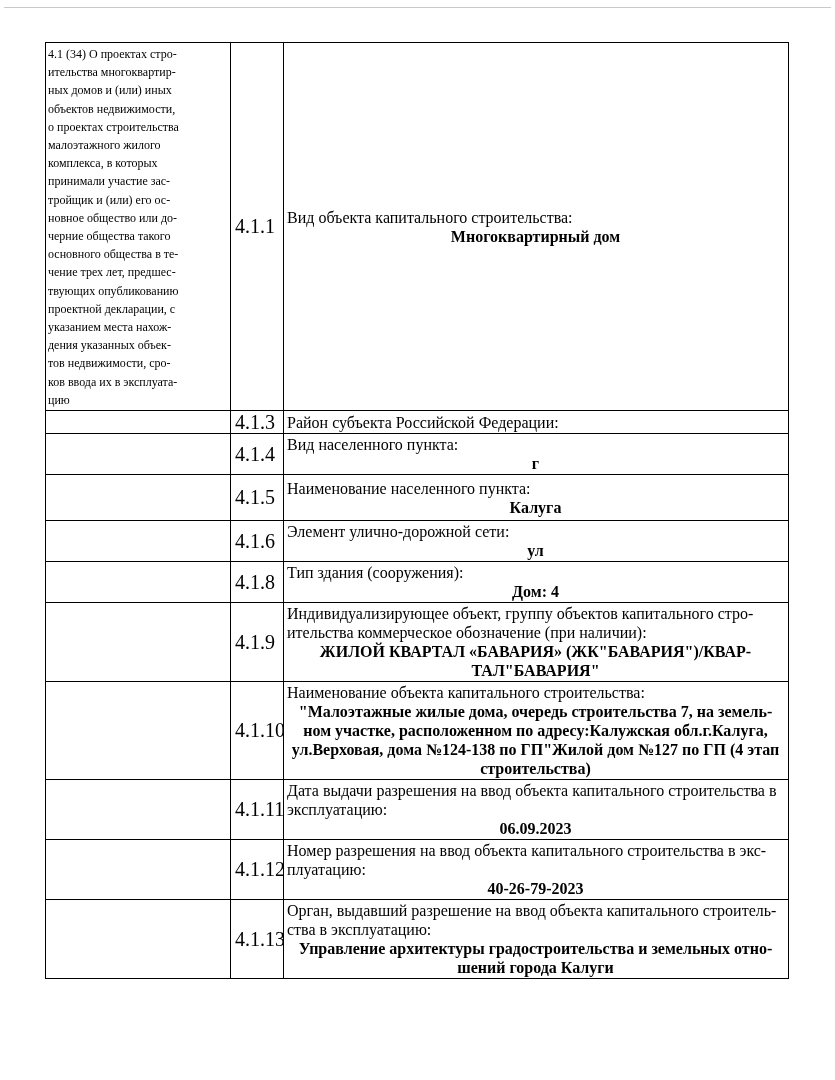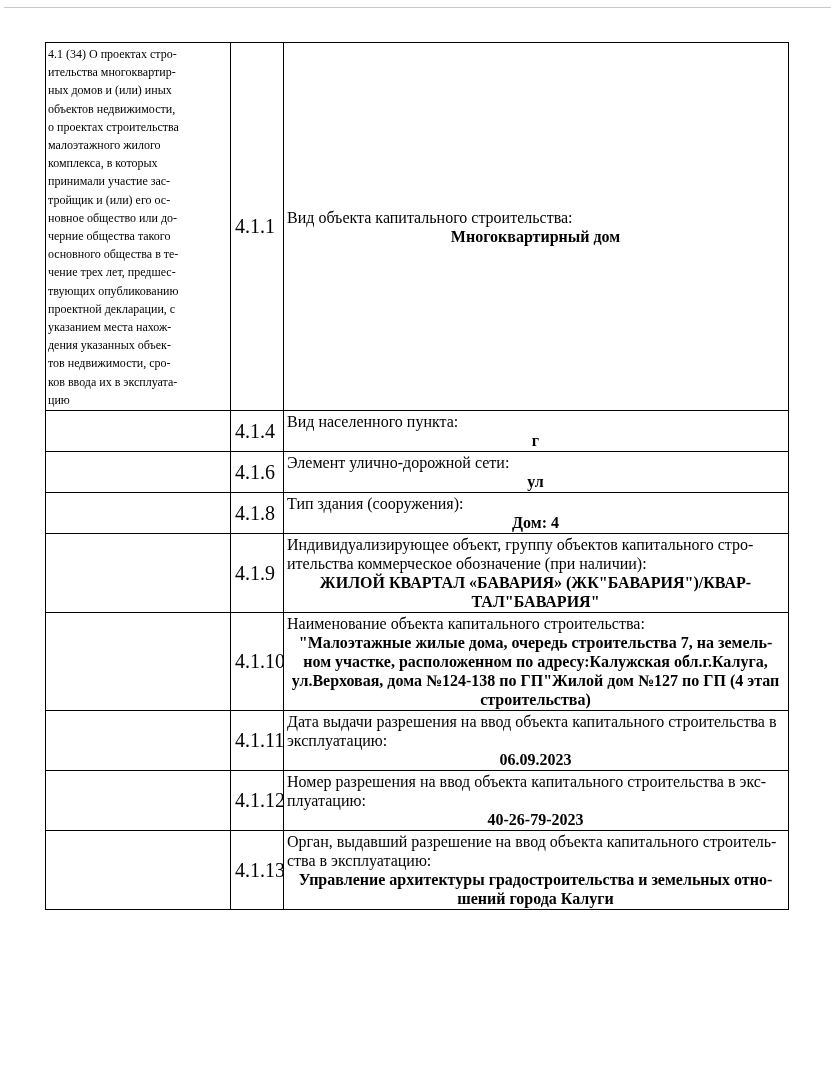--- a/index.html
+++ b/index.html
@@ -54,26 +54,42 @@
 дения указанных объек-
 тов недвижимости, сро-
 ков ввода их в эксплуата-
 цию</span></td>
         <td class="c2"><span>4.1.1</span></td>
         <td class="c3">
           <div class="label">Вид объекта капитального строительства:</div>
           <div class="vline"><span class="vprefix"></span><span class="vbold">Многоквартирный дом</span></div>
         </td>
       </tr>
+    <tr style="height:23px">
+        <td class="c1"></td>
+        <td class="c2"><span>4.1.3</span></td>
+        <td class="c3">
+          <div class="label">Район субъекта Российской Федерации:</div>
+          <div class="vline"><span class="vprefix"></span><span class="vbold"></span></div>
+        </td>
+      </tr>
     <tr style="height:36px">
         <td class="c1"></td>
         <td class="c2"><span>4.1.4</span></td>
         <td class="c3">
           <div class="label">Вид населенного пункта:</div>
           <div class="vline"><span class="vprefix"></span><span class="vbold">г</span></div>
+        </td>
+      </tr>
+    <tr style="height:46px">
+        <td class="c1"></td>
+        <td class="c2"><span>4.1.5</span></td>
+        <td class="c3">
+          <div class="label">Наименование населенного пункта:</div>
+          <div class="vline"><span class="vprefix"></span><span class="vbold">Калуга</span></div>
         </td>
       </tr>
     <tr style="height:35px">
         <td class="c1"></td>
         <td class="c2"><span>4.1.6</span></td>
         <td class="c3">
           <div class="label">Элемент улично-дорожной сети:</div>
           <div class="vline"><span class="vprefix"></span><span class="vbold">ул</span></div>
         </td>
       </tr>

